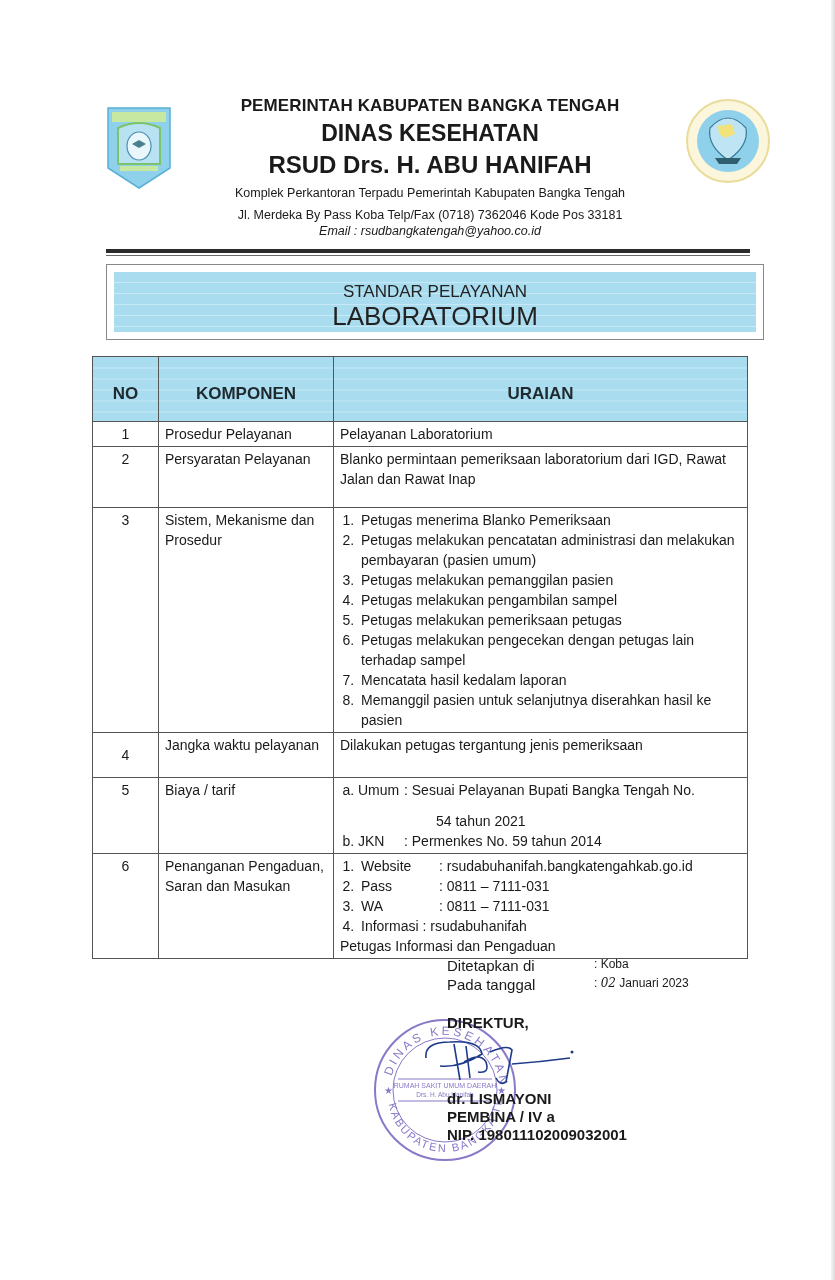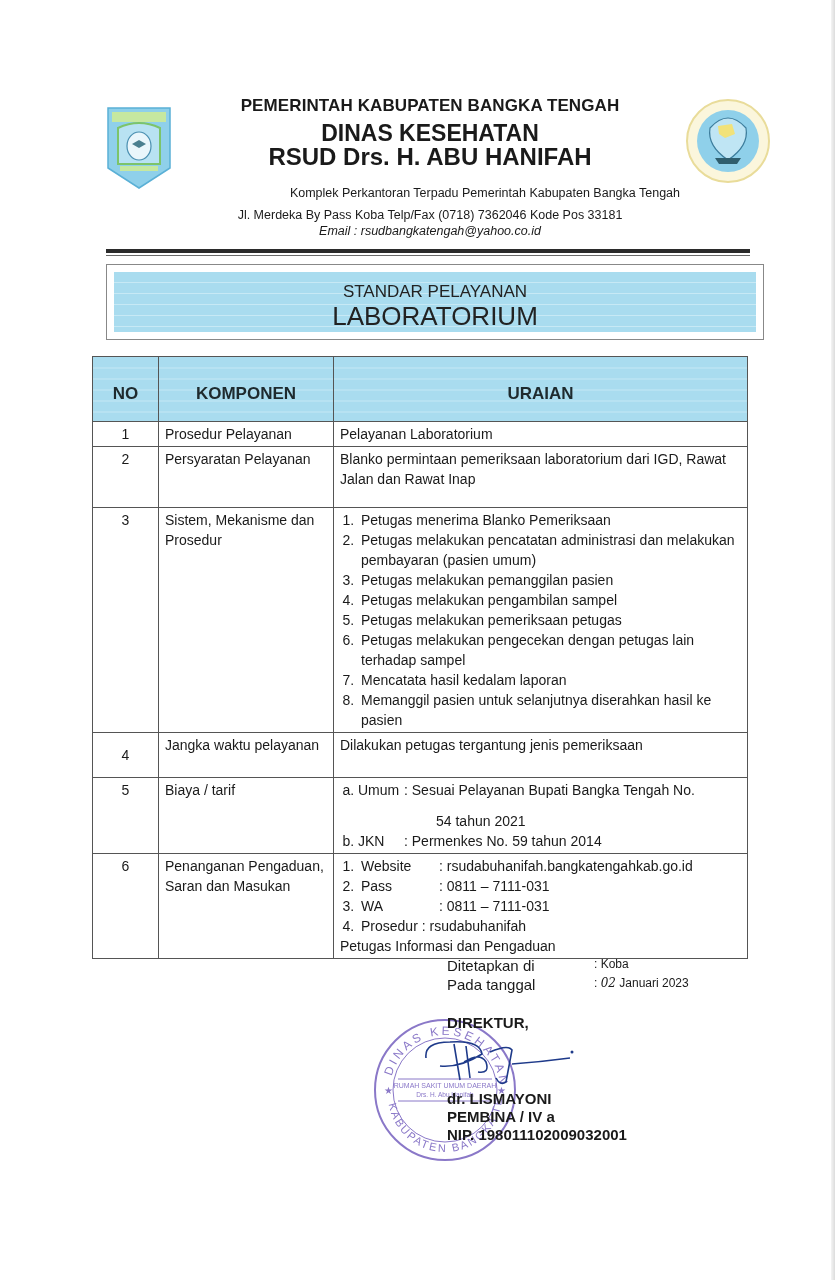--- a/index.html
+++ b/index.html
@@ -5,22 +5,22 @@
   html, body { margin:0; padding:0; background:#ffffff; }
   body { width:835px; height:1280px; position:relative; font-family:"Liberation Sans", sans-serif; color:#1a1a1a; overflow:hidden; }
   .page-edge { position:absolute; right:0; top:0; width:4px; height:1280px; background:linear-gradient(to right,#f4f4f4,#dcdcdc); }
 
   
   .logo-left { position:absolute; left:106px; top:106px; width:66px; height:84px; }
   .logo-right { position:absolute; left:685px; top:98px; width:86px; height:86px; }
   .kop { position:absolute; left:180px; width:500px; text-align:center; }
   .kop-1 { top:96px; font-size:17px; font-weight:bold; letter-spacing:0.1px; }
   .kop-2 { top:120px; font-size:23px; font-weight:bold; }
-  .kop-3 { top:143px; font-size:24px; font-weight:bold; }
-  .kop-4 { top:186px; font-size:12.5px;text-align:right; }
+  .kop-3 { top:151px; font-size:24px; font-weight:bold; }
+  .kop-4 { top:186px; font-size:12.5px; }
   .kop-5 { top:208px; font-size:12.5px; }
   .kop-6 { top:224px; font-size:12.5px; font-style:italic; }
   .rule-thick { position:absolute; left:106px; top:249px; width:644px; height:4px; background:#2b2b2b; }
   .rule-thin { position:absolute; left:106px; top:255px; width:644px; height:1px; background:#6a6a6a; }
 
   
   .title-box { position:absolute; left:106px; top:264px; width:658px; height:76px; border:1px solid #888; box-sizing:border-box; }
   .title-fill { position:absolute; left:7px; top:7px; right:7px; bottom:7px;
     background:repeating-linear-gradient(to bottom,#a9dcef 0px,#a9dcef 10px,#c7e9f5 10px,#c7e9f5 11px); }
   .title-1 { position:absolute; left:0; right:0; top:10px; text-align:center; font-size:17px; color:#222; }
@@ -150,21 +150,21 @@
       </td>
     </tr>
     <tr class="row-6">
       <td class="c-no">6</td>
       <td>Penanganan Pengaduan, Saran dan Masukan</td>
       <td>
         <ol class="items">
           <li><span class="lbl-web">Website</span><span>: rsudabuhanifah.bangkatengahkab.go.id</span></li>
           <li><span class="lbl-web">Pass</span><span>: 0811 – 7111-031</span></li>
           <li><span class="lbl-web">WA</span><span>: 0811 – 7111-031</span></li>
-          <li><span>Prosedur</span> <span>: rsudabuhanifah</span></li>
+          <li><span>Informasi</span> <span>: rsudabuhanifah</span></li>
         </ol>
         <div>Petugas Informasi dan Pengaduan</div>
       </td>
     </tr>
   </tbody>
 </table>
 
 <div class="sig-lbl" style="top:957px">Ditetapkan di</div>
 <div class="sig-val" style="top:957px">: Koba</div>
 <div class="sig-lbl" style="top:976px">Pada tanggal</div>

